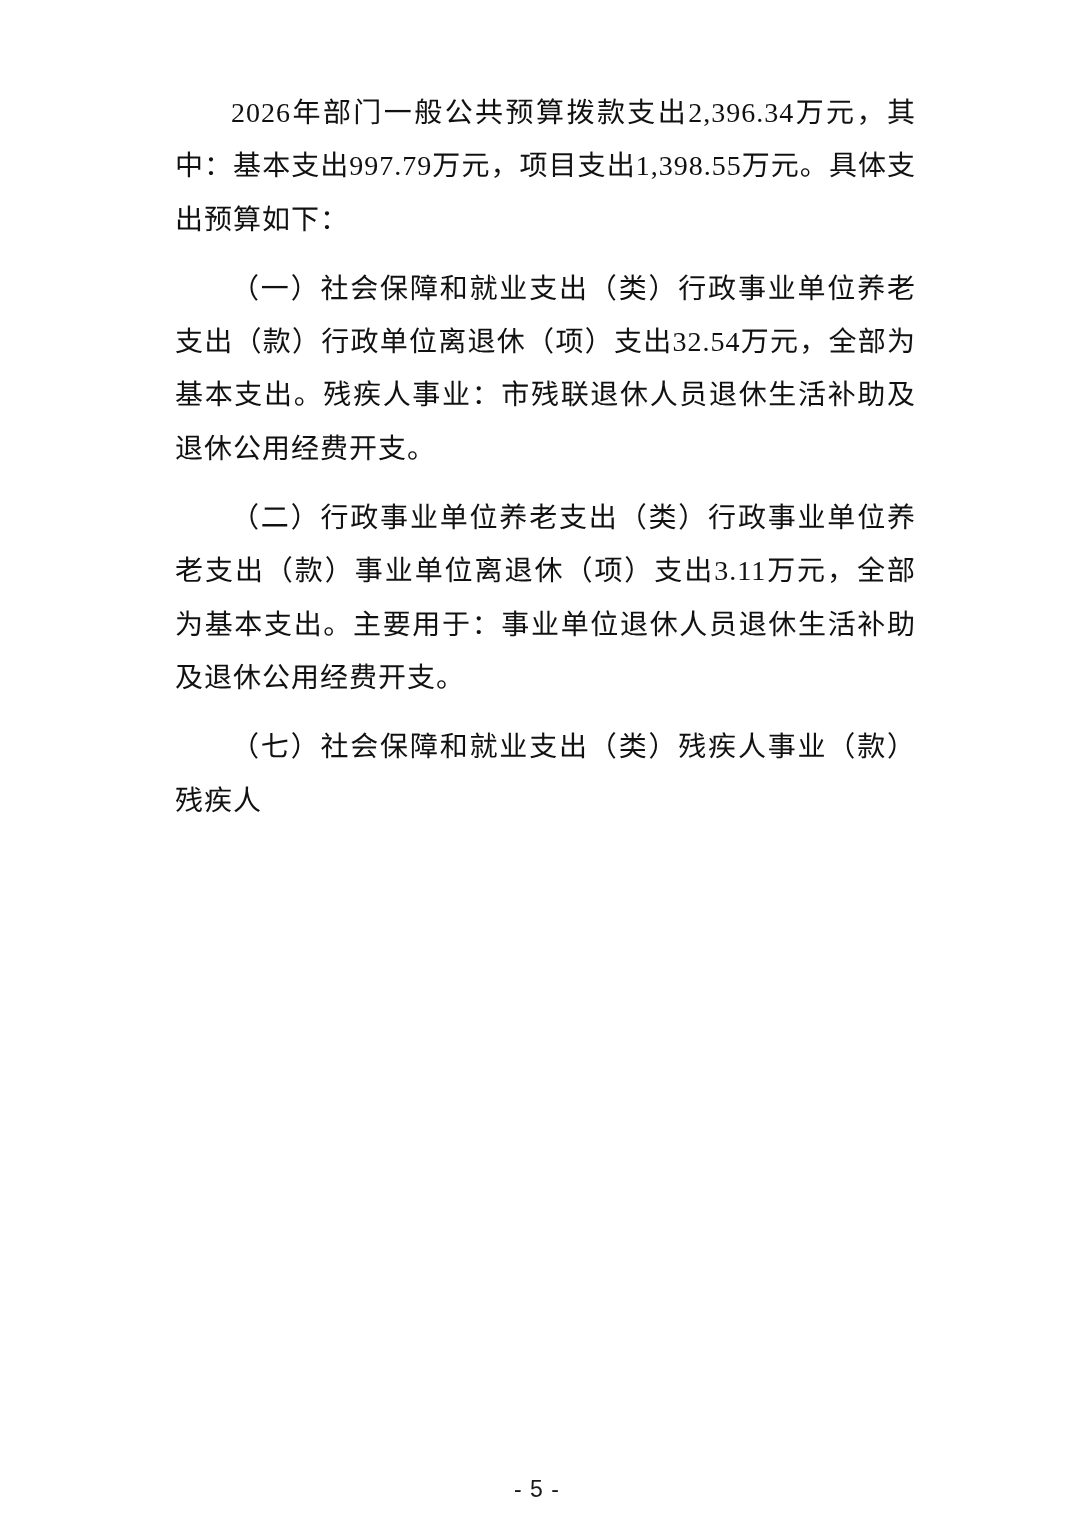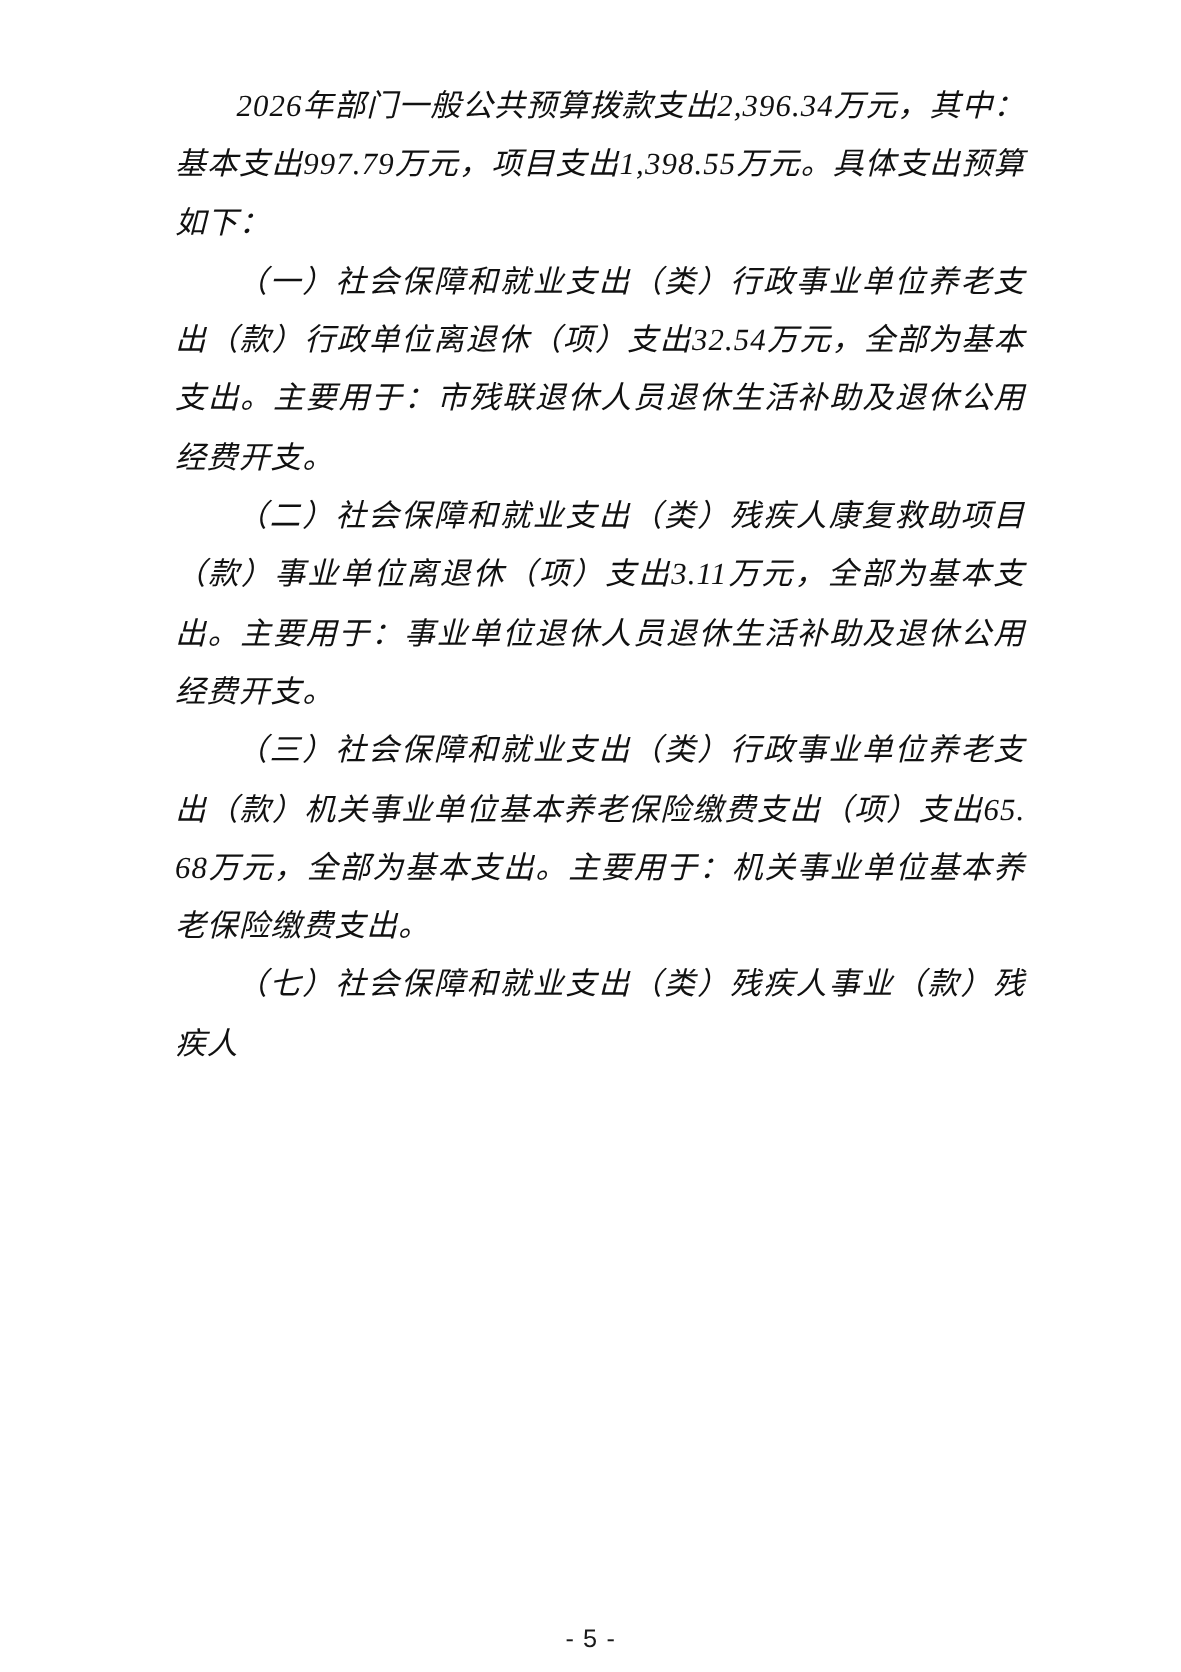--- a/index.html
+++ b/index.html
@@ -21,43 +21,41 @@
     top: 70px;
     width: 773px;
     font-family: "Liberation Serif", "DejaVu Serif", serif;
     font-size: 28px;
     line-height: 53.3px;
     letter-spacing: 1px;
     text-align: justify;
     text-justify: inter-ideograph;
   }
   .content p {
-    margin: 0;
+    margin: 16px;
     padding: 0;
     text-indent: 2em;
     word-break: break-all;
-    font-style: italic;
   }
   .footer {
     position: absolute;
     left: 0;
     top: 1476px;
     width: 1074px;
     text-align: center;
     font-family: "Liberation Sans", "DejaVu Sans", sans-serif;
     font-size: 23px;
     letter-spacing: 1px;
     color: #1a1a1a;
   }
 </style>
 </head>
 <body>
 
 <div class="page">
   <div class="content">
     <p>2026年部门一般公共预算拨款支出2,396.34万元，其中：基本支出997.79万元，项目支出1,398.55万元。具体支出预算如下：</p>
-    <p>（一）社会保障和就业支出（类）行政事业单位养老支出（款）行政单位离退休（项）支出32.54万元，全部为基本支出。主要用于：市残联退休人员退休生活补助及退休公用经费开支。</p>
-    <p>（二）社会保障和就业支出（类）残疾人康复救助项目（款）事业单位离退休（项）支出3.11万元，全部为基本支出。主要用于：事业单位退休人员退休生活补助及退休公用经费开支。</p>
-    <p>（三）社会保障和就业支出（类）行政事业单位养老支出（款）机关事业单位基本养老保险缴费支出（项）支出65.68万元，全部为基本支出。主要用于：机关事业单位基本养老保险缴费支出。</p>
+    <p>（一）社会保障和就业支出（类）行政事业单位养老支出（款）行政单位离退休（项）支出32.54万元，全部为基本支出。残疾人事业：市残联退休人员退休生活补助及退休公用经费开支。</p>
+    <p>（二）行政事业单位养老支出（类）行政事业单位养老支出（款）事业单位离退休（项）支出3.11万元，全部为基本支出。主要用于：事业单位退休人员退休生活补助及退休公用经费开支。</p>
     <p>（七）社会保障和就业支出（类）残疾人事业（款）残疾人</p>
   </div>
   <div class="footer">- 5 -</div>
 </div>
 
 </body></html>

